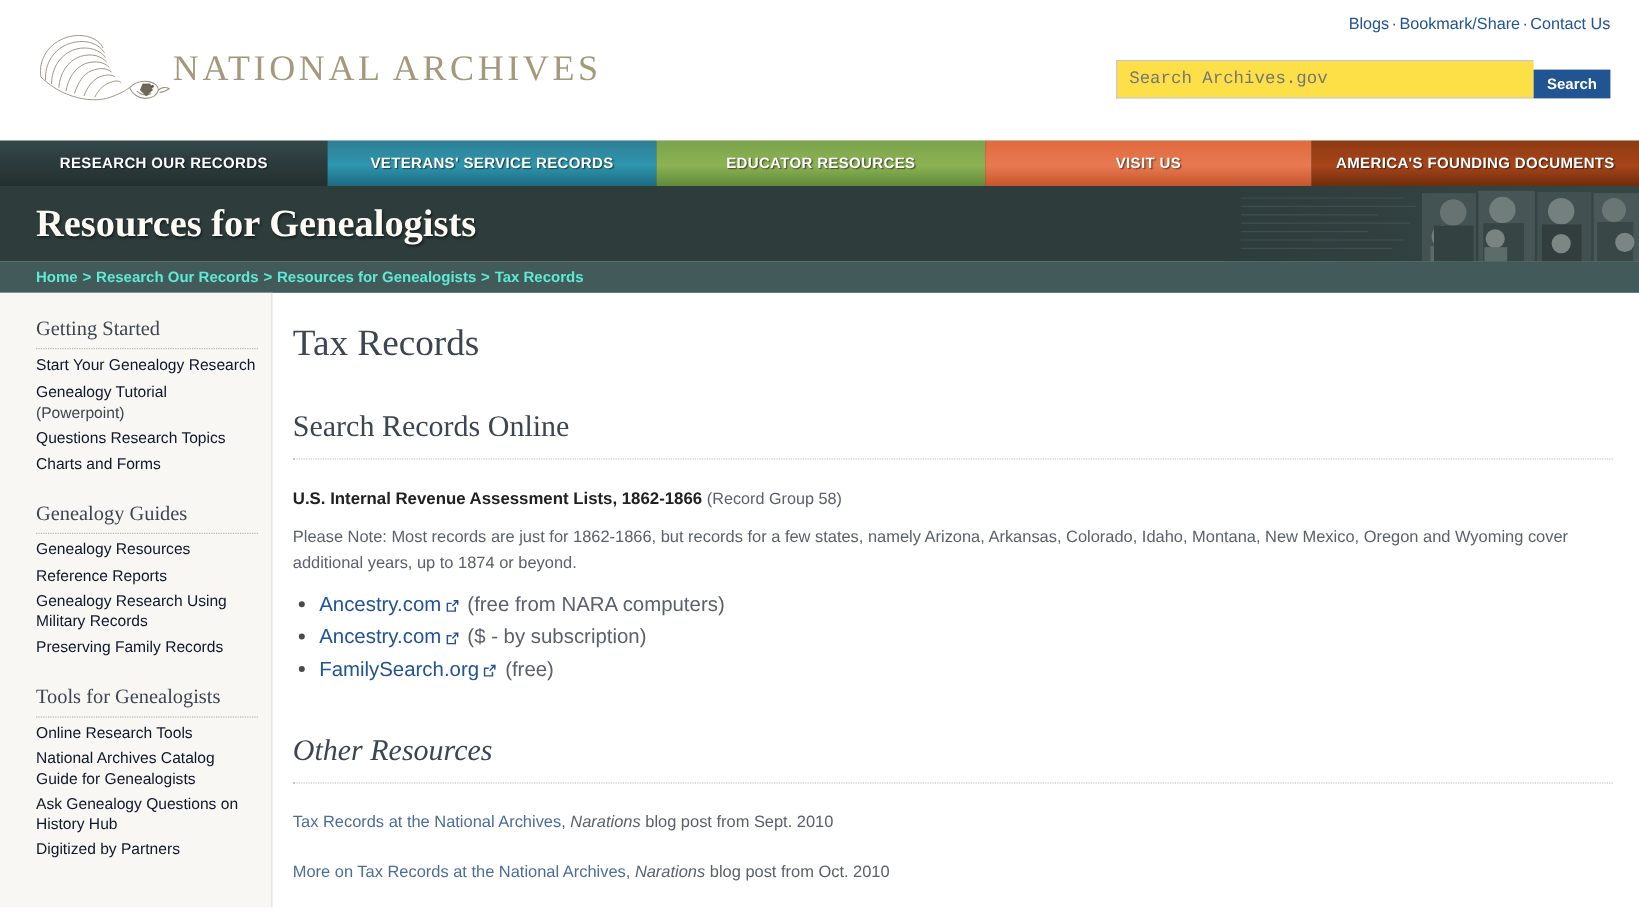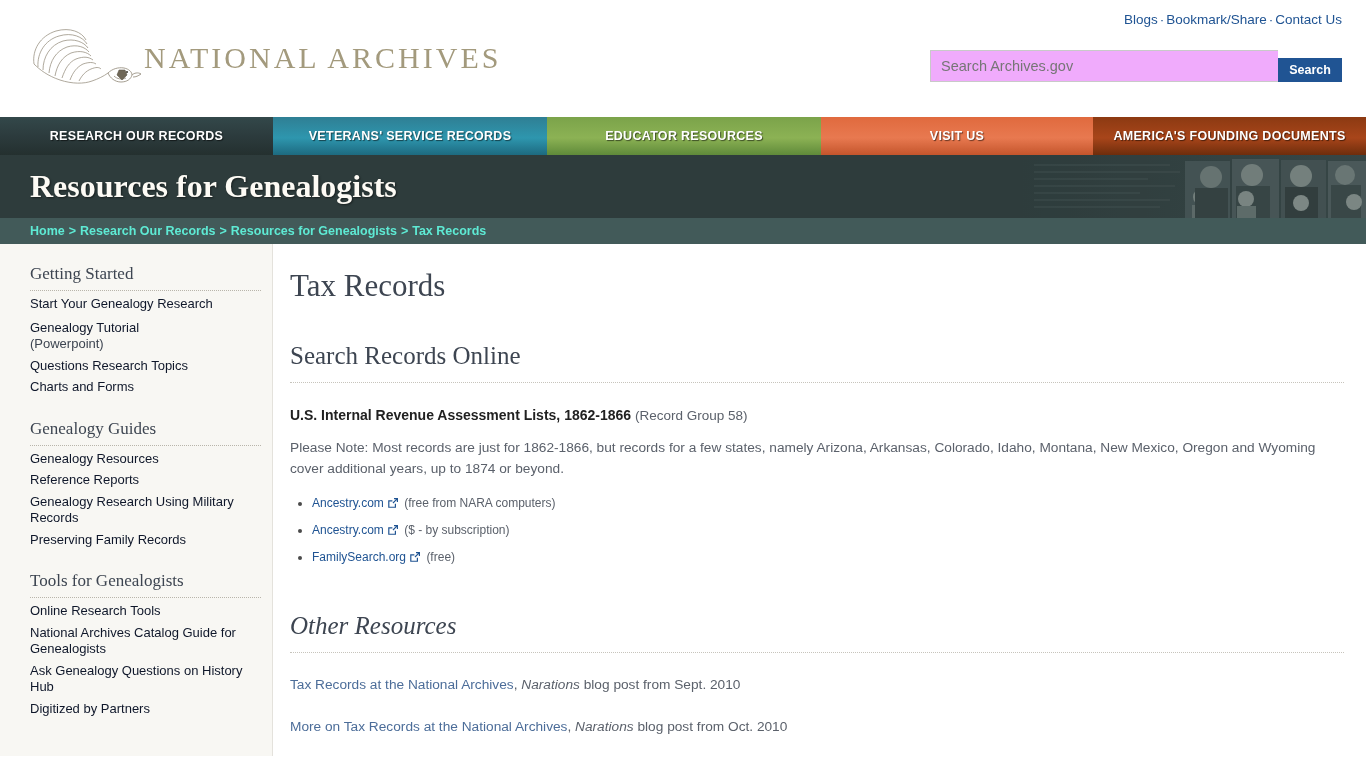--- a/index.html
+++ b/index.html
@@ -53,22 +53,22 @@
     height: 32px;
     width: 412px;
   }
   .searchbar input {
     flex: 1;
     border: 1px solid #c9c9c9;
     border-right: none;
     padding: 4px 10px;
     font-size: 14.5px;
     color: #5b616b;
-    font-family: Liberation Sans, sans-serif;
-    background: #f0abfc;
+    font-family: Liberation Mono, monospace;
+    background: #fde047;
     outline: none;
   }
   .searchbar input::placeholder { color: #767676; }
   .searchbar button {
     width: 64px;
     background: #205493;
     color: #fff;
     border: none;
     font-size: 12.5px;
     font-weight: bold;
@@ -143,21 +143,21 @@
   .breadcrumb span { color: #5eead4; }
   .crumb-sep { padding: 0 4px; }
 
   
   .page {
     display: flex;
     width: 1366px;
     height: 512px;
   }
   .sidebar {
-    width: 273px;
+    width: 227px;
     background: #f8f7f3;
     border-right: 1px solid #e4e2dc;
     padding: 20px 11px 0 30px;
     overflow: hidden;
   }
   .side-group { margin-bottom: 4px; }
   .side-head {
     font-family: "Liberation Serif", serif;
     font-size: 17px;
     color: #3d4551;
@@ -212,21 +212,21 @@
     font-size: 13.7px;
     line-height: 21px;
     color: #5b616b;
   }
   ul.links {
     margin: 12px 0 0 0;
     padding-left: 22px;
     list-style: disc;
   }
   ul.links li {
-    font-size: 12px;
+    font-size: 17px;
     line-height: 25px;
     color: #5b616b;
   }
   ul.links li::marker { color: #4a4a4a; }
   ul.links a {
     color: #205493;
     text-decoration: none;
     cursor: pointer;
   }
   .ext-icon {

